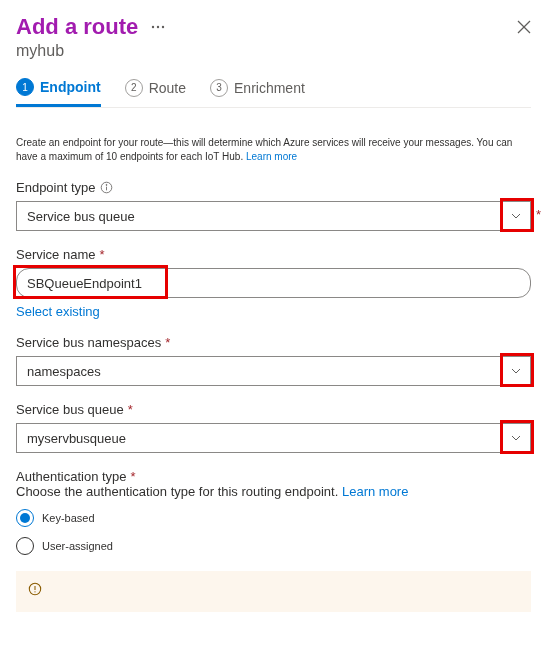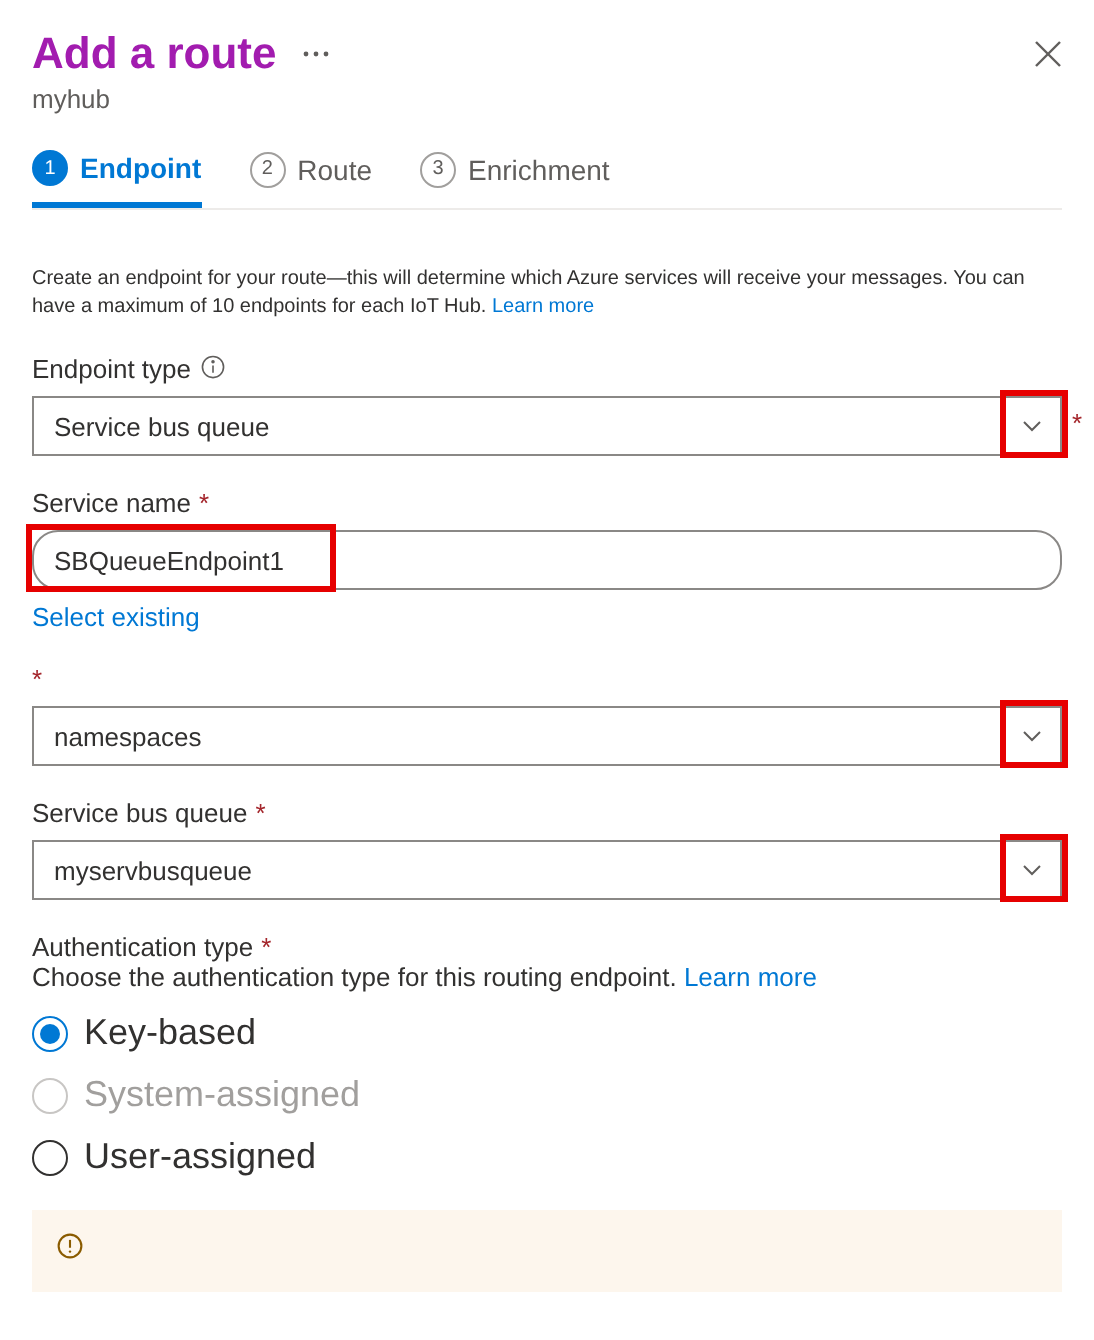--- a/index.html
+++ b/index.html
@@ -10,36 +10,36 @@
     width: 547px;
     height: 670px;
     padding: 14px 16px 0 16px;
     background: #fff;
     overflow: hidden;
   }
   .header-row { display: flex; align-items: center; }
   .title { font-size: 22px; font-weight: 600; color: #a21caf; }
   .more-icon { margin-left: 12px; color: #605e5c; display:flex; align-items:center; }
   .close-icon { margin-left: auto; color: #605e5c; display:flex; align-items:center; cursor:pointer;}
-  .subtitle { font-size: 13px; color: #605e5c; margin-top: 2px; }
+  .subtitle { font-size: 16px; color: #605e5c; margin-top: 2px; }
   .steps { display: flex; gap: 24px; margin-top: 18px; border-bottom: 1px solid #edebe9; }
   .step { display: flex; align-items: center; gap: 6px; padding-bottom: 10px; font-size: 14px; color: #605e5c; cursor: pointer; }
   .step.active { color: #0078d4; font-weight: 600; border-bottom: 3px solid #0078d4; padding-bottom: 8px; }
   .step-circle {
     width: 18px; height: 18px; border-radius: 50%;
     border: 1px solid #a19f9d; color: #605e5c;
     display: flex; align-items: center; justify-content: center;
     font-size: 10px; font-weight: 400;
   }
   .step.active .step-circle { background: #0078d4; border-color: #0078d4; color: #fff; }
   .content { margin-top: 28px; }
   .intro { font-size: 10px; line-height: 1.4; }
   .link { color: #0078d4; text-decoration: none; cursor: pointer; }
   .field-block { margin-top: 16px; }
-  .field-label { font-size: 13px; display: flex; align-items: flex-start; gap: 4px; }
+  .field-label { font-size: 13px; display: flex; align-items: center; gap: 4px; }
   .req { color: #a4262c; }
   .info-icon { display:inline-flex; align-items:center; color:#605e5c; }
   .select-wrap, .input-wrap { position: relative; margin-top: 6px; }
   .select-box, .text-input {
     width: 100%;
     border: 1px solid #8a8886;
     background: #fff;
     font-family: inherit;
     font-size: 13px;
     color: #323130;
@@ -58,21 +58,21 @@
     align-items: center;
     justify-content: center;
     pointer-events: none;
     color: #605e5c;
   }
   .red-box-chev { position:absolute; right:-3px; top:-3px; width:34px; height:34px; border:3px solid #e60000; pointer-events:none; }
   .red-box-name { position:absolute; left:-3px; top:-3px; width:155px; height:34px; border:3px solid #e60000; pointer-events:none; }
   .trailing-req { position:absolute; right:-10px; top:6px; color:#a4262c; }
   .select-existing { margin-top: 6px; }
   .radio-group { margin-top: 8px; }
-  .radio-row { display:flex; align-items:center; gap:8px; margin-top:10px; font-size:18px; }
+  .radio-row { display:flex; align-items:center; gap:8px; margin-top:10px; font-size:11px; }
   .radio-outer {
     width:18px; height:18px; border-radius:50%;
     border:1px solid #323130;
     display:flex; align-items:center; justify-content:center;
   }
   .radio-row.selected .radio-outer { border-color:#0078d4; }
   .radio-inner { width:10px; height:10px; border-radius:50%; background:#0078d4; }
   .radio-row.disabled { color:#a19f9d; }
   .radio-row.disabled .radio-outer { border-color:#c8c6c4; }
   .info-banner {
@@ -162,20 +162,21 @@
       <input class="text-input" type="text" value="SBQueueEndpoint1" style="">
       <span class="red-box-name"></span>
     </div>
     <div class="select-existing">
       <a class="link">Select existing</a>
     </div>
   </div>
 
   <div class="field-block">
     <div class="field-label">
+      <span>Service bus namespaces</span>
       <span class="req">*</span>
     </div>
     <div class="select-wrap">
       <div class="select-box">
         <span>namespaces</span>
       </div>
       <span class="chev">
         <svg width="12" height="12" viewBox="0 0 12 12" fill="none" stroke="currentColor" stroke-width="1">
             <polyline points="2,4 6,8 10,4"></polyline>
           </svg>
@@ -210,24 +211,20 @@
     <p style="font-size:13px;">
       <span>Choose the authentication type for this routing endpoint. </span><a class="link">Learn more</a>
     </p>
     <div class="radio-group">
       <div class="radio-row selected">
         <span class="radio-outer">
             <span class="radio-inner"></span>
           </span>
         <span>Key-based</span>
       </div>
-      <div class="radio-row disabled">
-        <span class="radio-outer"></span>
-        <span>System-assigned</span>
-      </div>
       <div class="radio-row">
         <span class="radio-outer"></span>
         <span>User-assigned</span>
       </div>
     </div>
 
     <div class="info-banner">
       <span class="warn-icon">
         <svg width="14" height="14" viewBox="0 0 16 16" fill="none" stroke="#8a5b00" stroke-width="1.2">
             <circle cx="8" cy="8" r="6.5"></circle>

